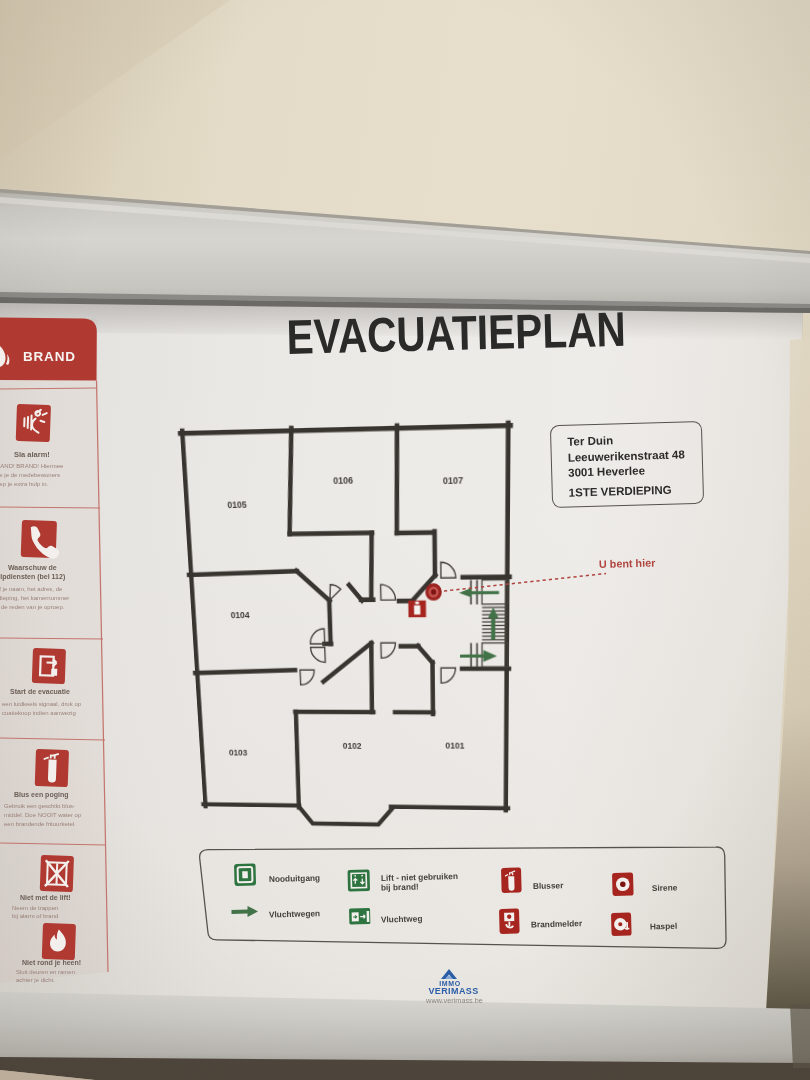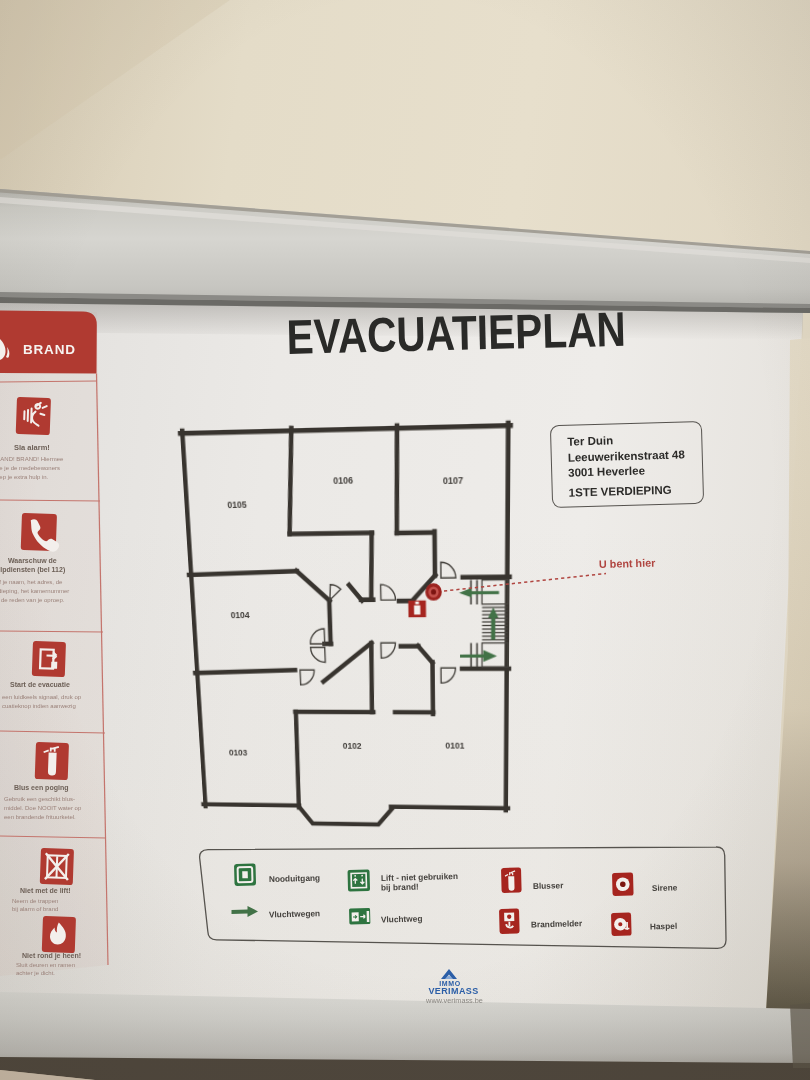--- a/index.html
+++ b/index.html
@@ -251,21 +251,21 @@
   <div style="margin:5px 0 0 16px;font-size:11.5px;font-weight:bold;">1STE VERDIEPING</div>
 </div>
 
 <svg class="abs" style="left:430px;top:550px" width="230" height="60" viewBox="0 0 230 60">
 
   <path d="M14,41 L176,23.5" stroke="#b04540" stroke-width="1.5" stroke-dasharray="3.2,3" fill="none"></path>
 
   <text x="169" y="18" font-size="10.8" font-weight="bold" fill="#b04540" transform="rotate(-1.5 169 18)" font-family="Liberation Sans,sans-serif">U bent hier</text>
 </svg>
 
-<div class="abs" style="left:0;top:309px;width:118px;height:700px;">
+<div class="abs" style="left:0;top:316px;width:118px;height:700px;">
 <svg width="118" height="700" viewBox="0 0 118 700" style="overflow:visible">
 
   <polygon points="0,2 97,3 108,656 0,667" fill="#c98d80" opacity="0.07"></polygon>
 
   <g>
     <path d="M0,1.5 L83,2.5 Q97,2.8 96.8,16 L96.5,64.5 L0,64 Z" fill="#b03a31"></path>
 
     <path d="M0,30 C3,33 6,38 5.5,43 C5.2,47.5 2.5,50 0,51 Z M6,48 C7.5,45 8,42 7,38 C9,40.5 10,44 9,47.2 C8.3,49.6 7,48.9 6,48 Z" fill="#f3efec"></path>
 
     <text x="23" y="45" font-size="13.5" font-weight="bold" fill="#f6f3f0" letter-spacing="0.8" font-family="Liberation Sans,sans-serif">BRAND</text>

